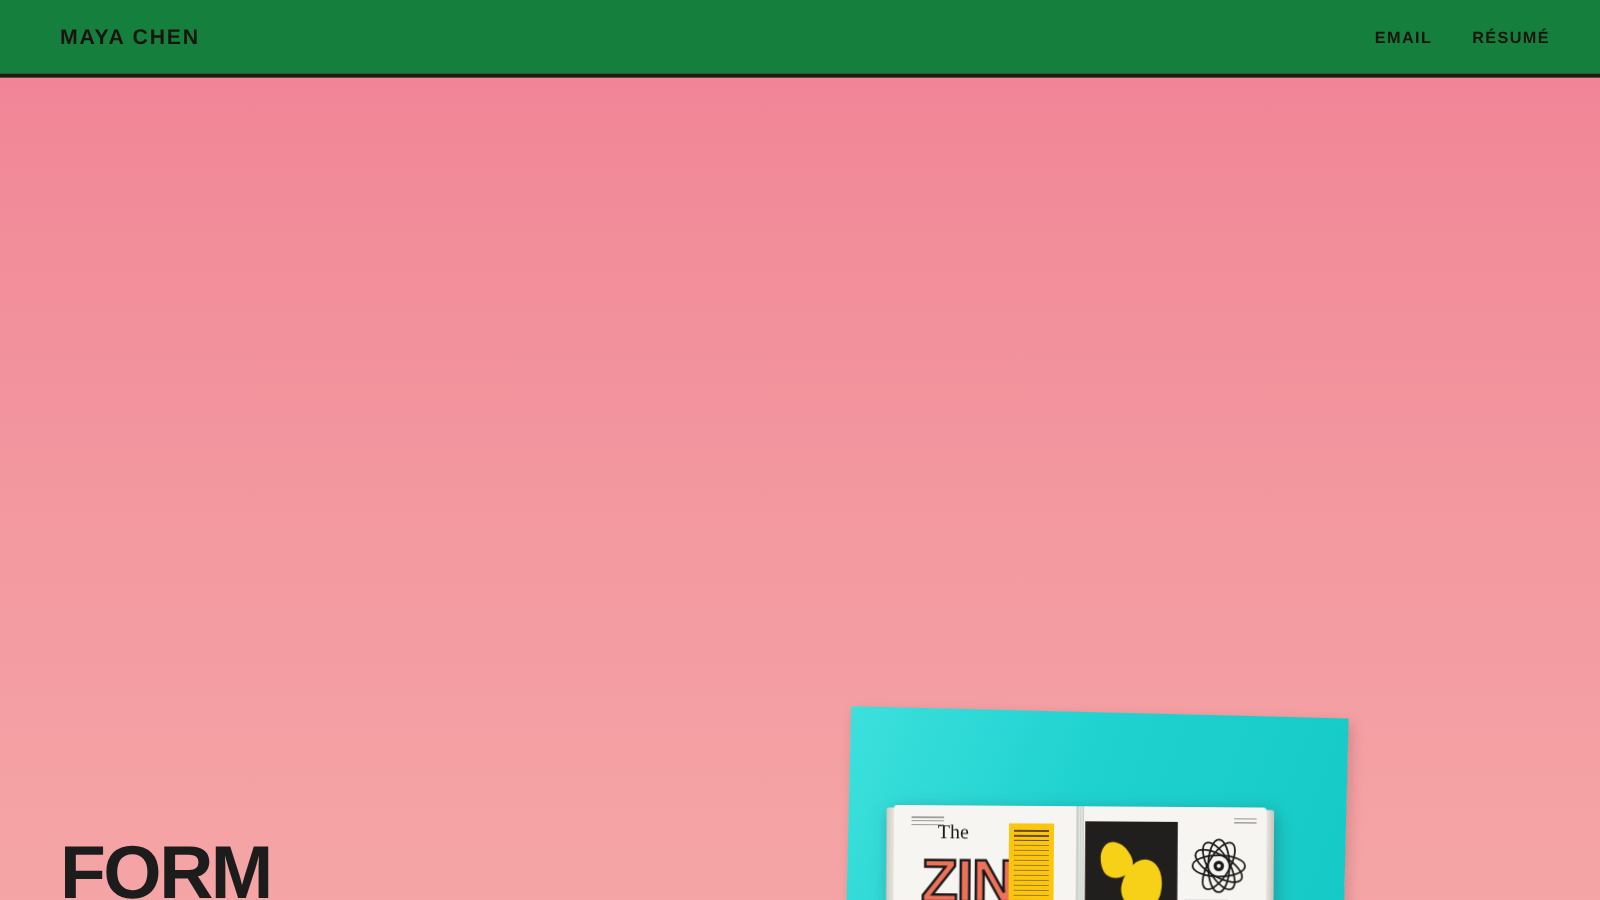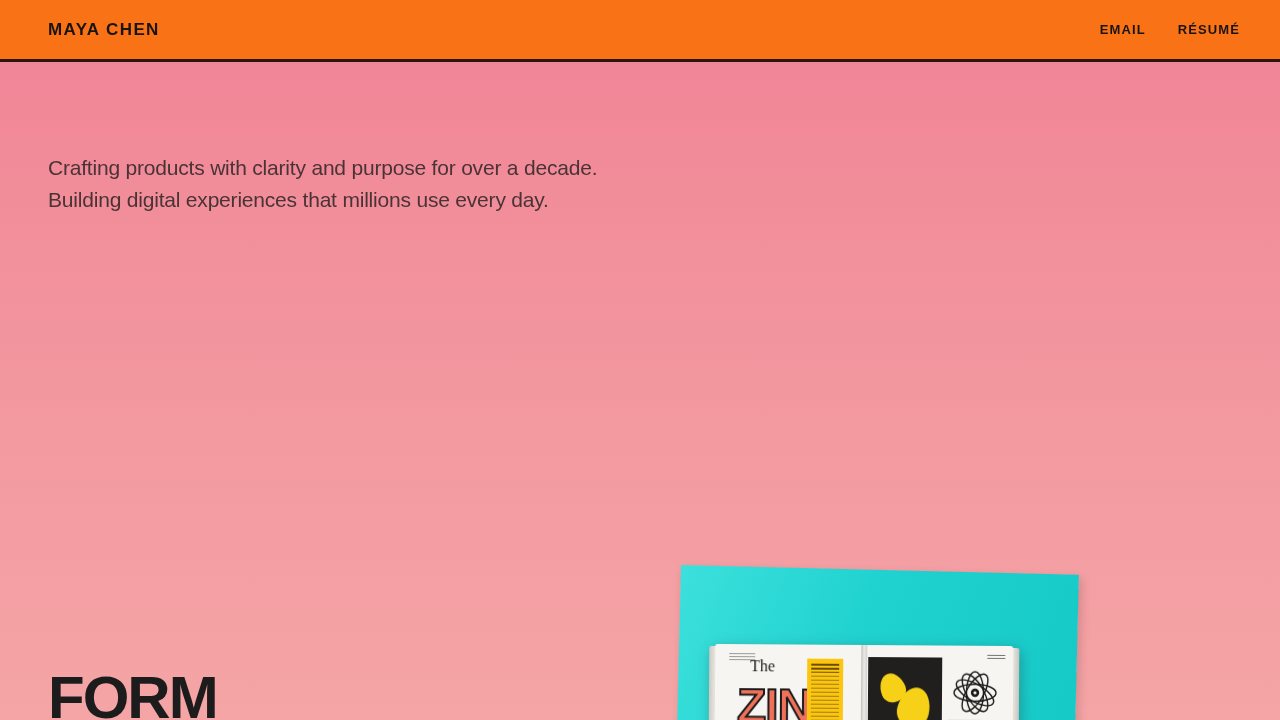--- a/index.html
+++ b/index.html
@@ -6,21 +6,21 @@
   html,body{ width:1280px; height:720px; overflow:hidden; }
   body{
     font-family:"Liberation Sans", sans-serif;
     background:linear-gradient(180deg,#f08296 0%, #f2909b 35%, #f39ba1 65%, #f5a5a6 100%);
     position:relative;
   }
 
   
   .navbar{
     position:absolute; top:0; left:0; width:1280px; height:62px;
-    background:#f97316;
+    background:#15803d;
     border-bottom:3px solid #2b1510;
     display:flex; align-items:center; justify-content:space-between;
     padding:0 40px 0 48px;
     z-index:20;
   }
   .logo{
     font-size:17px; font-weight:bold; letter-spacing:1.4px;
     color:#19140f; white-space:nowrap; line-height:1;
   }
   .navlinks{ display:flex; align-items:center; gap:32px; }
@@ -154,24 +154,20 @@
   <div class="logo">MAYA CHEN</div>
   <nav class="navlinks">
     <a href="#" class="navlink">EMAIL</a>
     <a href="#" class="navlink">RÉSUMÉ</a>
   </nav>
 </header>
 
 <section class="hero">
   <h1 class="headline">
   </h1>
-  <div class="subhead">
-    <div>Crafting products with clarity and purpose for over a decade.</div>
-    <div>Building digital experiences that millions use every day.</div>
-  </div>
 </section>
 
 <div class="section-label">FORM</div>
 
 <div class="mag-wrap">
   <div class="teal-sheet"></div>
 
   <div class="book">
     <div class="edge-left"></div>
     <div class="edge-right"></div>

